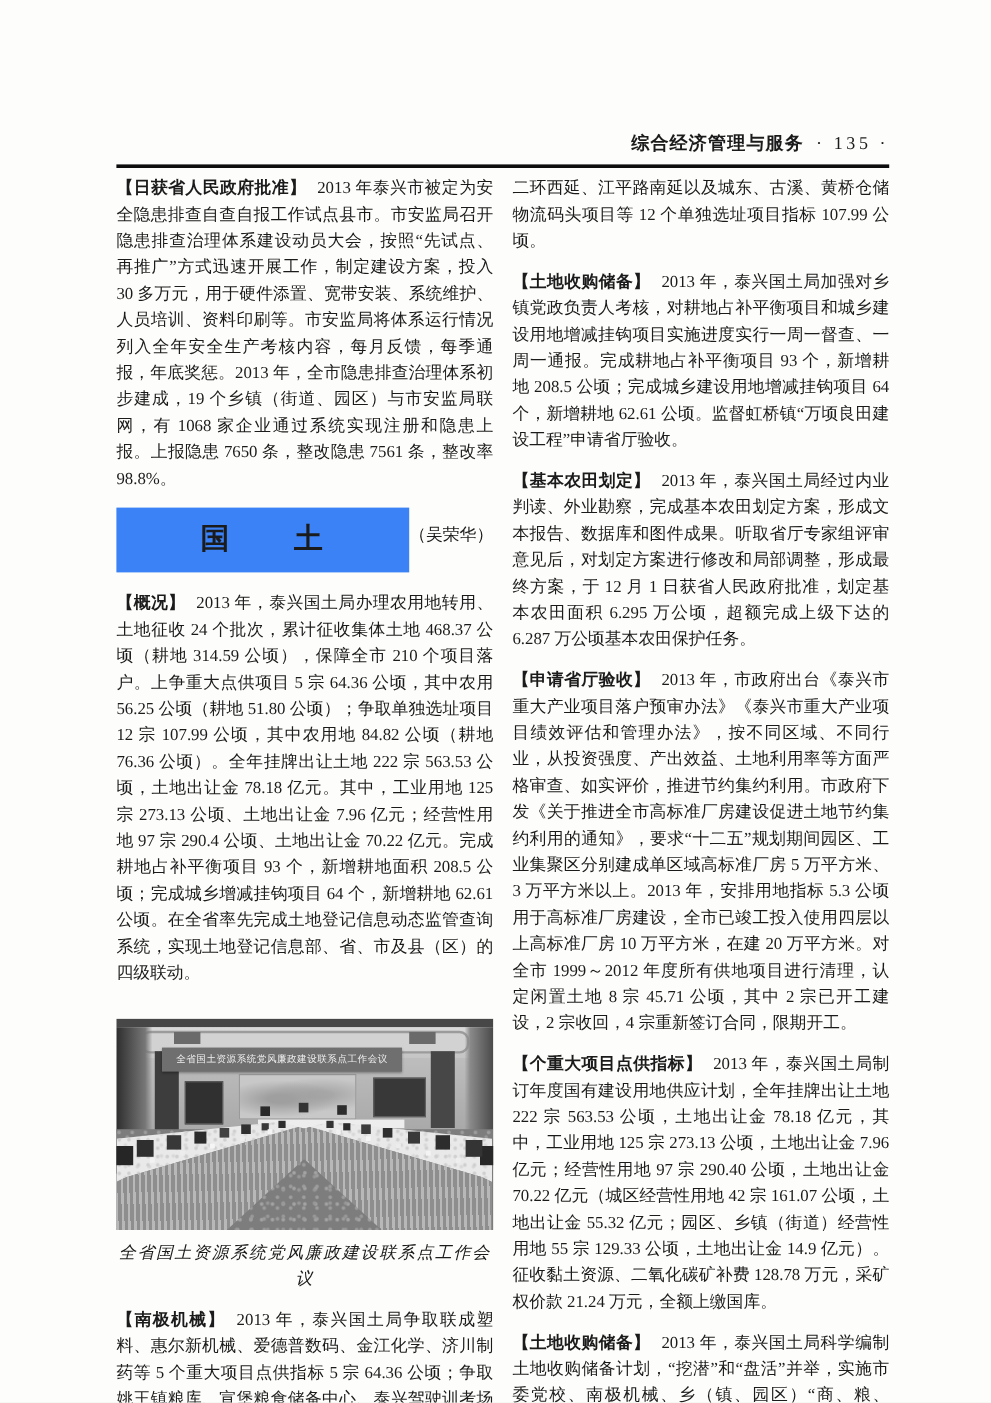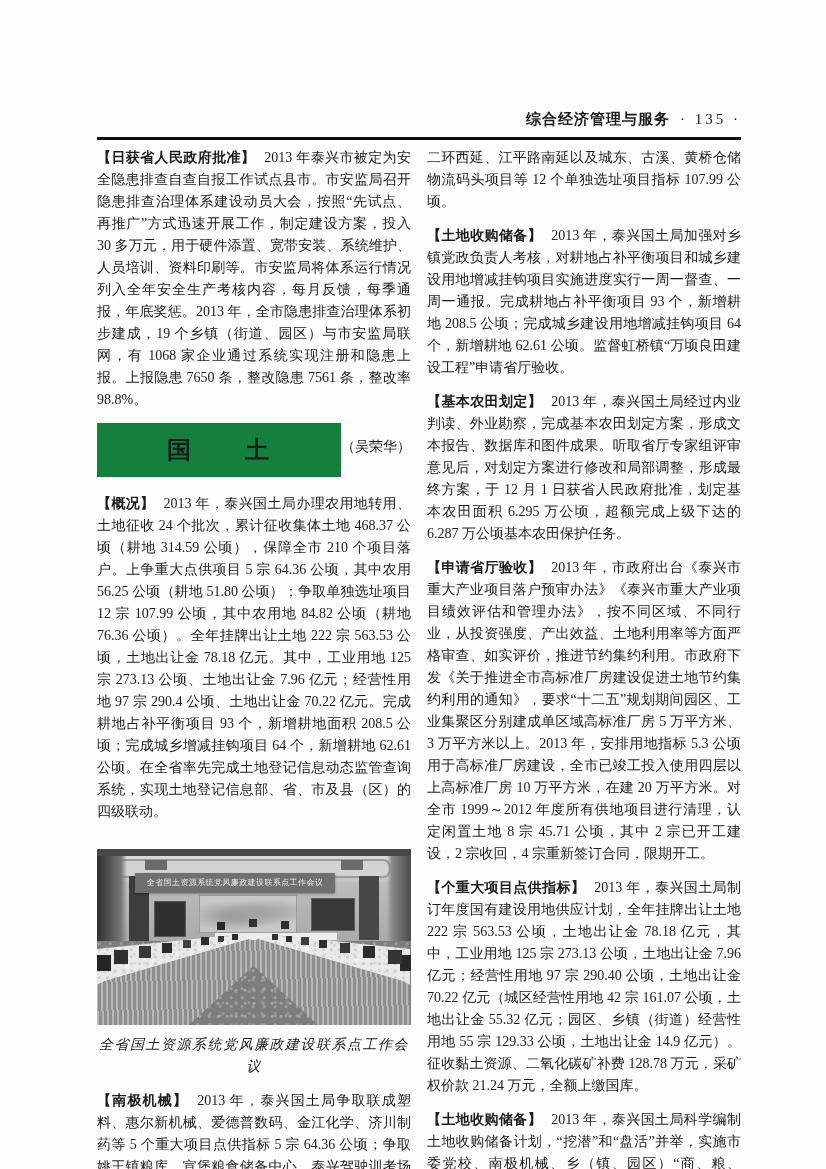--- a/index.html
+++ b/index.html
@@ -24,21 +24,21 @@
   .col-right{left:427px;}
   p.para{
     margin:0 0 12px 0;
     text-align:justify;
     text-justify:inter-ideograph;
   }
   p.para .h{font-weight:bold;margin-right:9px;}
   p.para .author{float:right;margin-top:47px;}
   .chapter-box{
     margin:10px 0 16px 0;
-    height:54px;background:#15803d;
+    height:54px;background:#3b82f6;
     display:flex;align-items:center;justify-content:center;
   }
   .chapter-box .chapter-title{
     font-size:24px;font-weight:bold;letter-spacing:2px;white-space:pre;
   }
   figure.photo-figure{margin:26px 0 12px 0;padding:0;}
   .photo{
     position:relative;width:314px;height:176px;overflow:hidden;
     background:#b9b9b9;
   }

